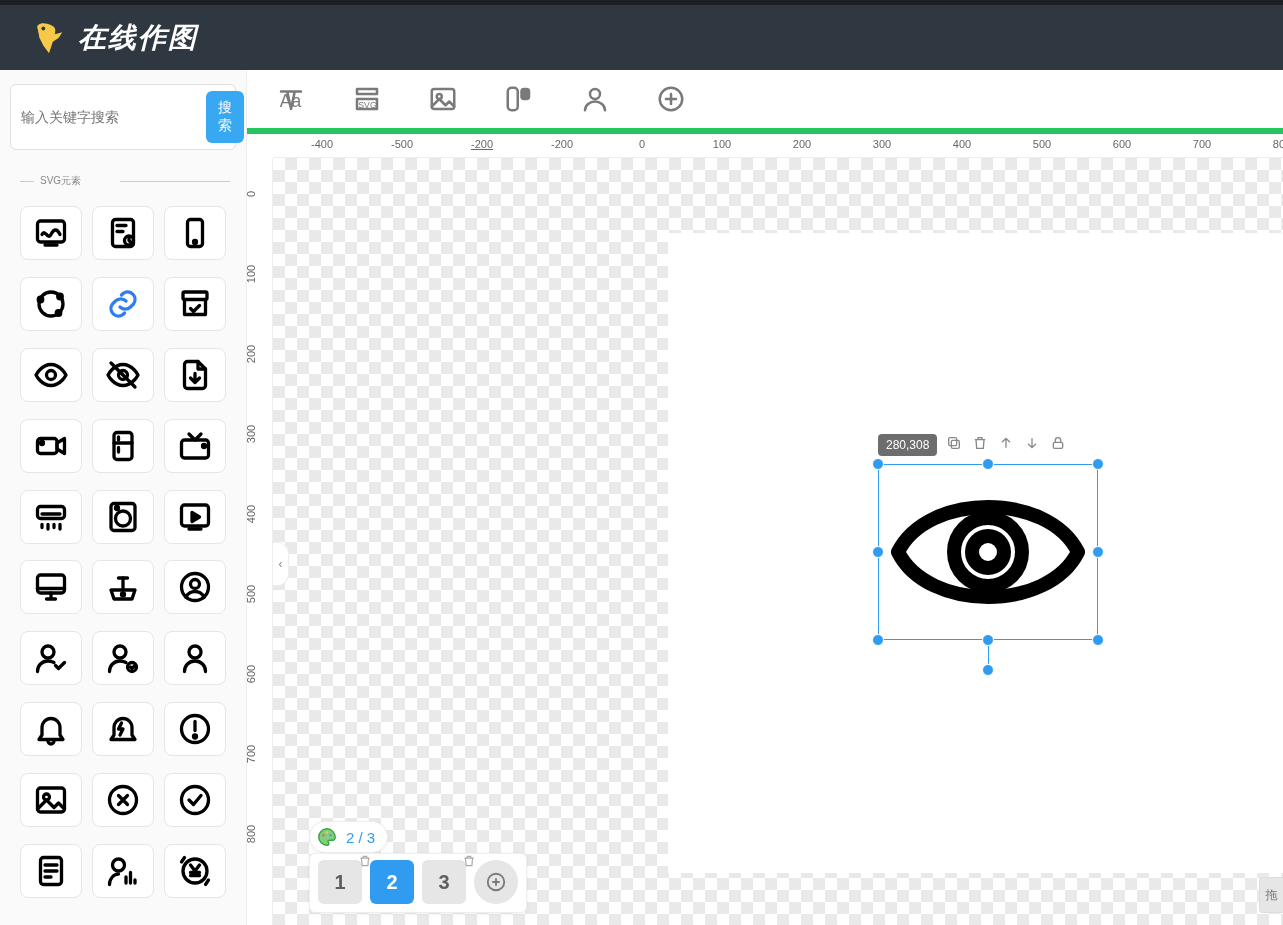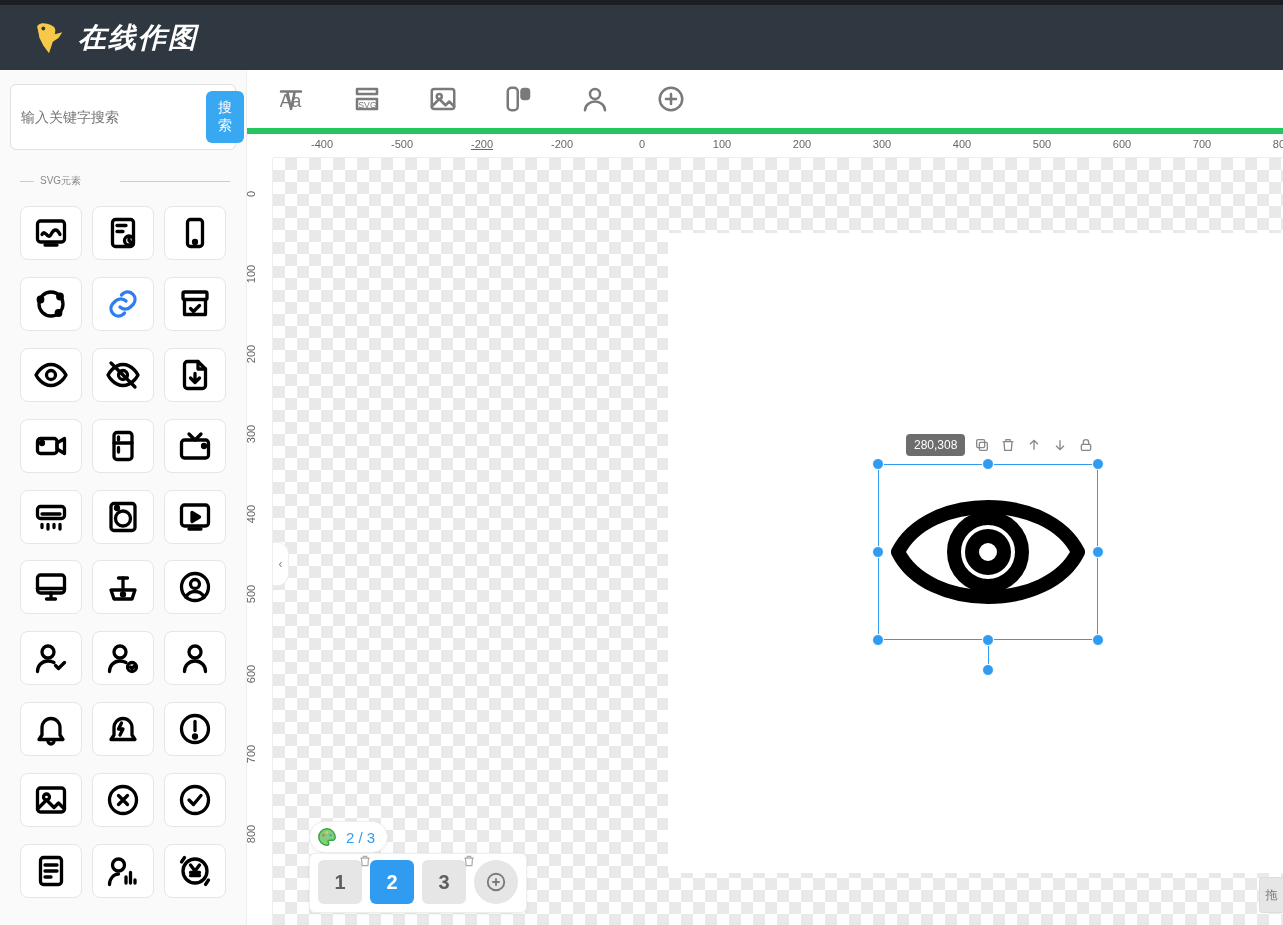--- a/index.html
+++ b/index.html
@@ -46,21 +46,21 @@
       linear-gradient(-45deg,transparent 75%,#e9e9e9 75%);
     background-size: 24px 24px;
     background-position: 0 0, 0 12px, 12px -12px, -12px 0;
   }
   .artboard { position: absolute; left: 395px; top: 75px; width: 880px; height: 640px; background: #fff; }
 
   .collapse-handle { position:absolute; left:0; top:50%; width:16px; height:44px; background:#fff; border:1px solid #eee; border-left:none; border-radius:0 12px 12px 0; display:flex; align-items:center; justify-content:center; font-size:12px; color:#888; cursor:pointer; z-index:5; }
 
   
   .sel { position:absolute; left:605px; top:306px; width:220px; height:176px; z-index:4; }
-  .sel-toolbar { position:absolute; top:-30px; left:0; display:flex; gap:8px; align-items:center; z-index:6;margin-left:28px; }
+  .sel-toolbar { position:absolute; top:-30px; left:0; display:flex; gap:8px; align-items:flex-start; z-index:6; }
   .coord-badge { background:#6d6d6d; color:#fff; font-size:12px; padding:4px 8px; border-radius:4px; }
   .sel-tool { width:18px; height:18px; display:flex; align-items:center; justify-content:center; cursor:pointer; }
   .sel-tool svg { width:16px; height:16px; stroke:#888; fill:none; stroke-width:2; }
   .sel-box { border:1.5px solid #2f9cf2; position:absolute; inset:0; }
   .handle { position:absolute; width:12px; height:12px; background:#2f9cf2; border:1.5px solid #fff; border-radius:50%; }
   .h-tl{top:-6px;left:-6px}.h-tr{top:-6px;right:-6px}.h-bl{bottom:-6px;left:-6px}.h-br{bottom:-6px;right:-6px}
   .h-t{top:-6px;left:50%;margin-left:-6px}.h-b{bottom:-6px;left:50%;margin-left:-6px}
   .h-l{top:50%;left:-6px;margin-top:-6px}.h-r{top:50%;right:-6px;margin-top:-6px}
   .h-rot{bottom:-36px;left:50%;margin-left:-6px}
   .rot-line{position:absolute;bottom:-30px;left:50%;width:1px;height:24px;background:#2f9cf2;}

